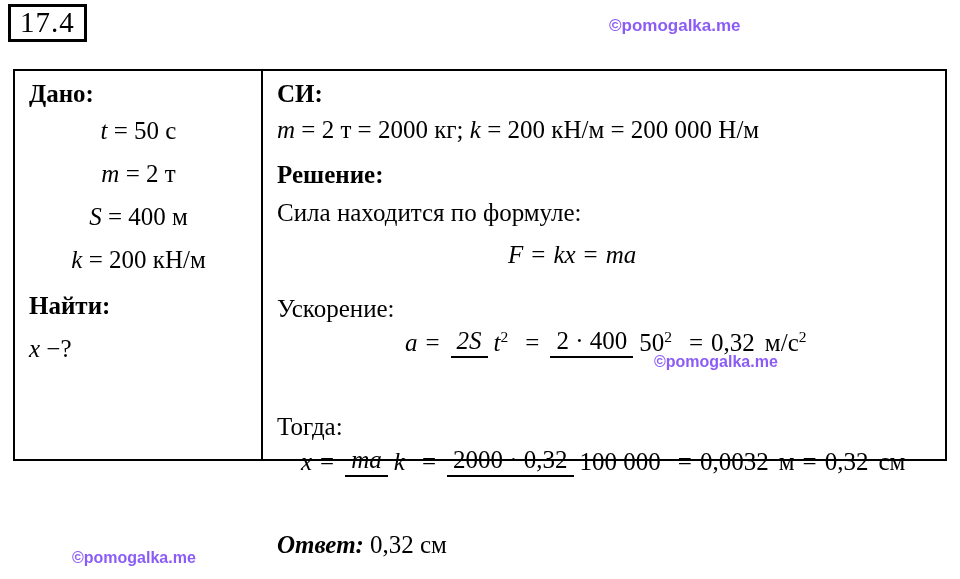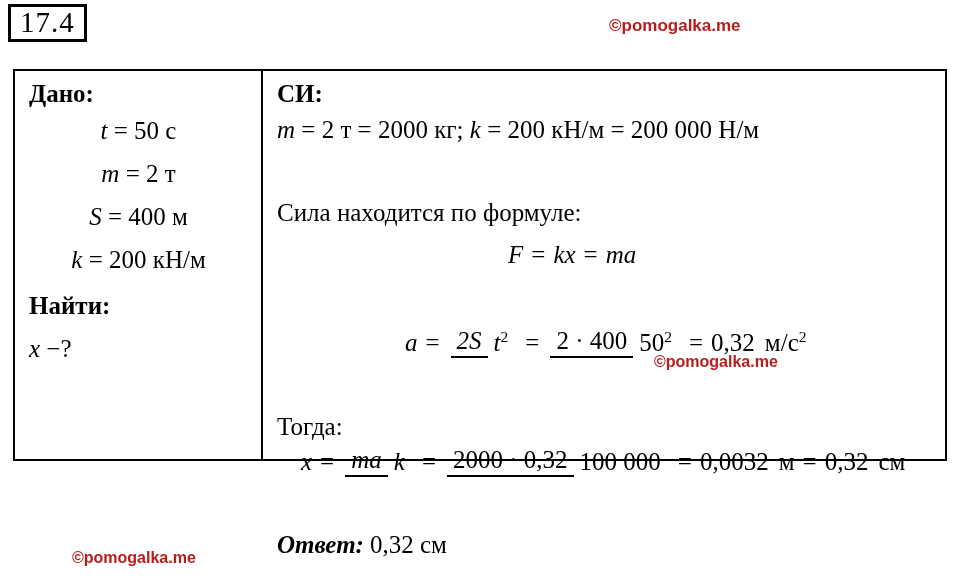--- a/index.html
+++ b/index.html
@@ -32,21 +32,21 @@
     font-family: "Liberation Serif", "DejaVu Serif", serif;
     font-weight: normal;
     font-size: 29px;
     line-height: 30px;
     letter-spacing: 1px;
   }
   .watermark {
     font-family: "Liberation Sans", "DejaVu Sans", sans-serif;
     font-weight: bold;
     font-size: 17px;
-    color: #b91c1c;
+    color: #8b5cf6;
     white-space: nowrap;
   }
   #watermark-top {
     position: absolute;
     left: 609px;
     top: 16px;
   }
   #watermark-middle {
     position: absolute;
     left: 391px;
@@ -216,31 +216,33 @@
 
     <div id="watermark-left" class="watermark">©pomogalka.me</div>
   </div>
 
   <div id="col-right">
 
     <div id="si-head" class="section-head">СИ:</div>
 
     <div id="si-line" class="plain-line"><span class="mathvar">m</span><span> = 2 т = 2000 кг; </span><span class="mathvar">k</span><span> = 200 кН/м = 200 000 Н/м</span></div>
 
+    <div id="sol-head" class="section-head">Решение:</div>
 
     <div id="sol-text" class="plain-line">Сила находится по формуле:</div>
 
     <div id="eq-force" class="mrow">
       <span class="mathvar">F</span>
       <span class="op">=</span>
       <span class="mathvar">kx</span>
       <span class="op">=</span>
       <span class="mathvar">ma</span>
     </div>
 
+    <div id="accel-text" class="plain-line">Ускорение:</div>
 
     <div id="eq-accel" class="mrow">
       <span class="mathvar">a</span>
       <span class="op">=</span>
       <span class="frac">
         <span class="num mathvar">2S</span>
         <span class="den"><span class="mathvar">t</span><sup>2</sup></span>
       </span>
       <span class="op">=</span>
       <span class="frac">

